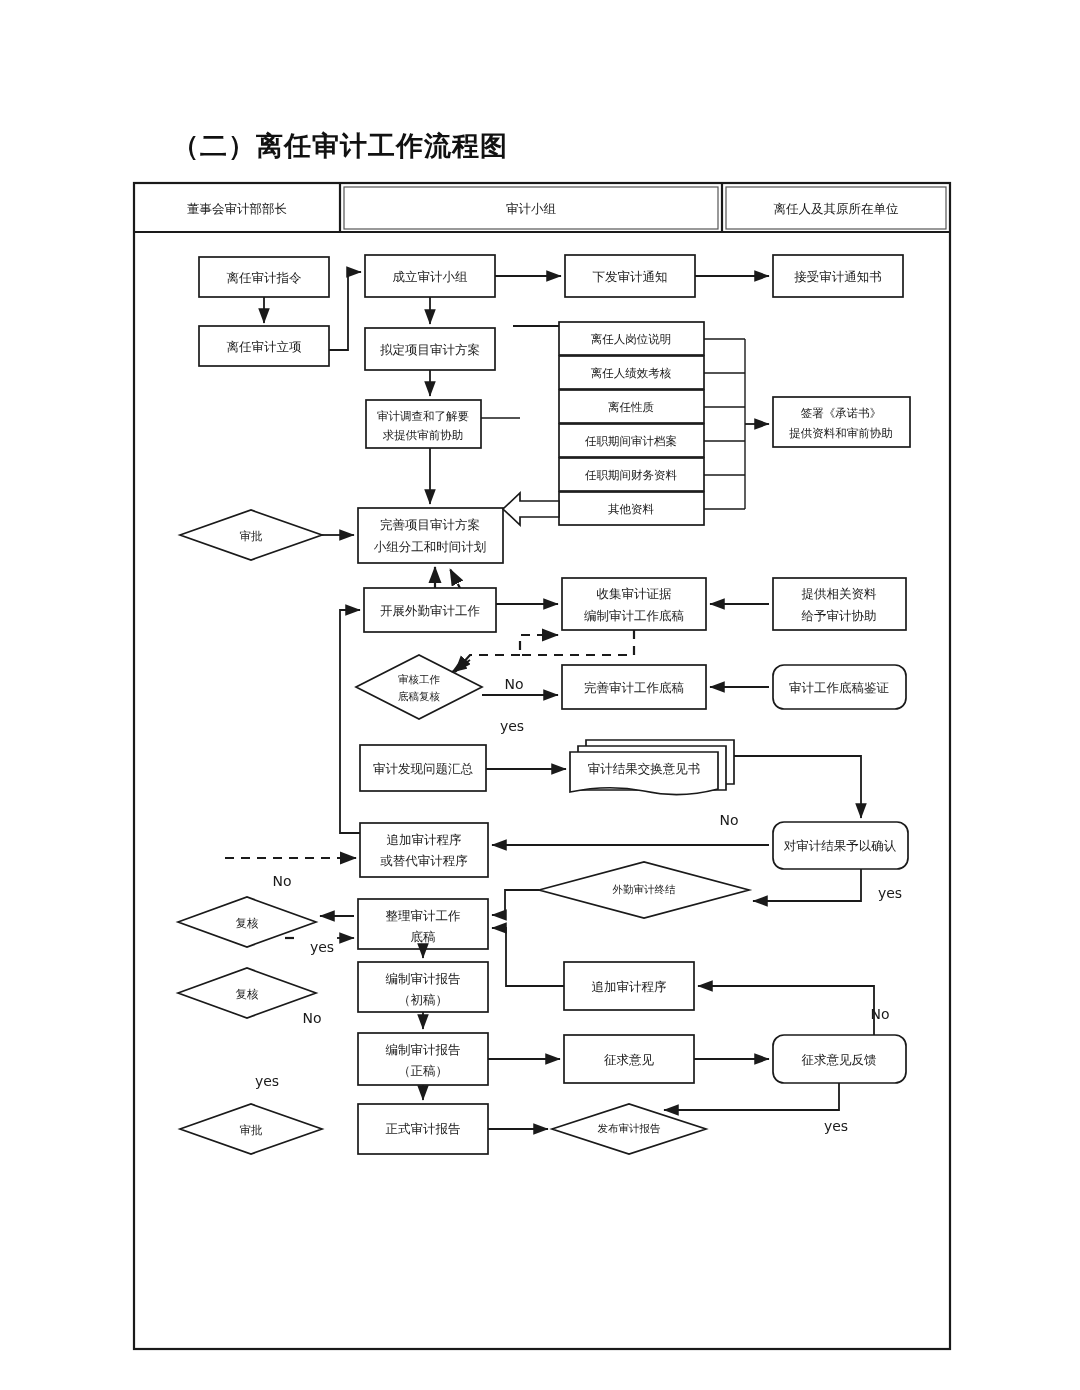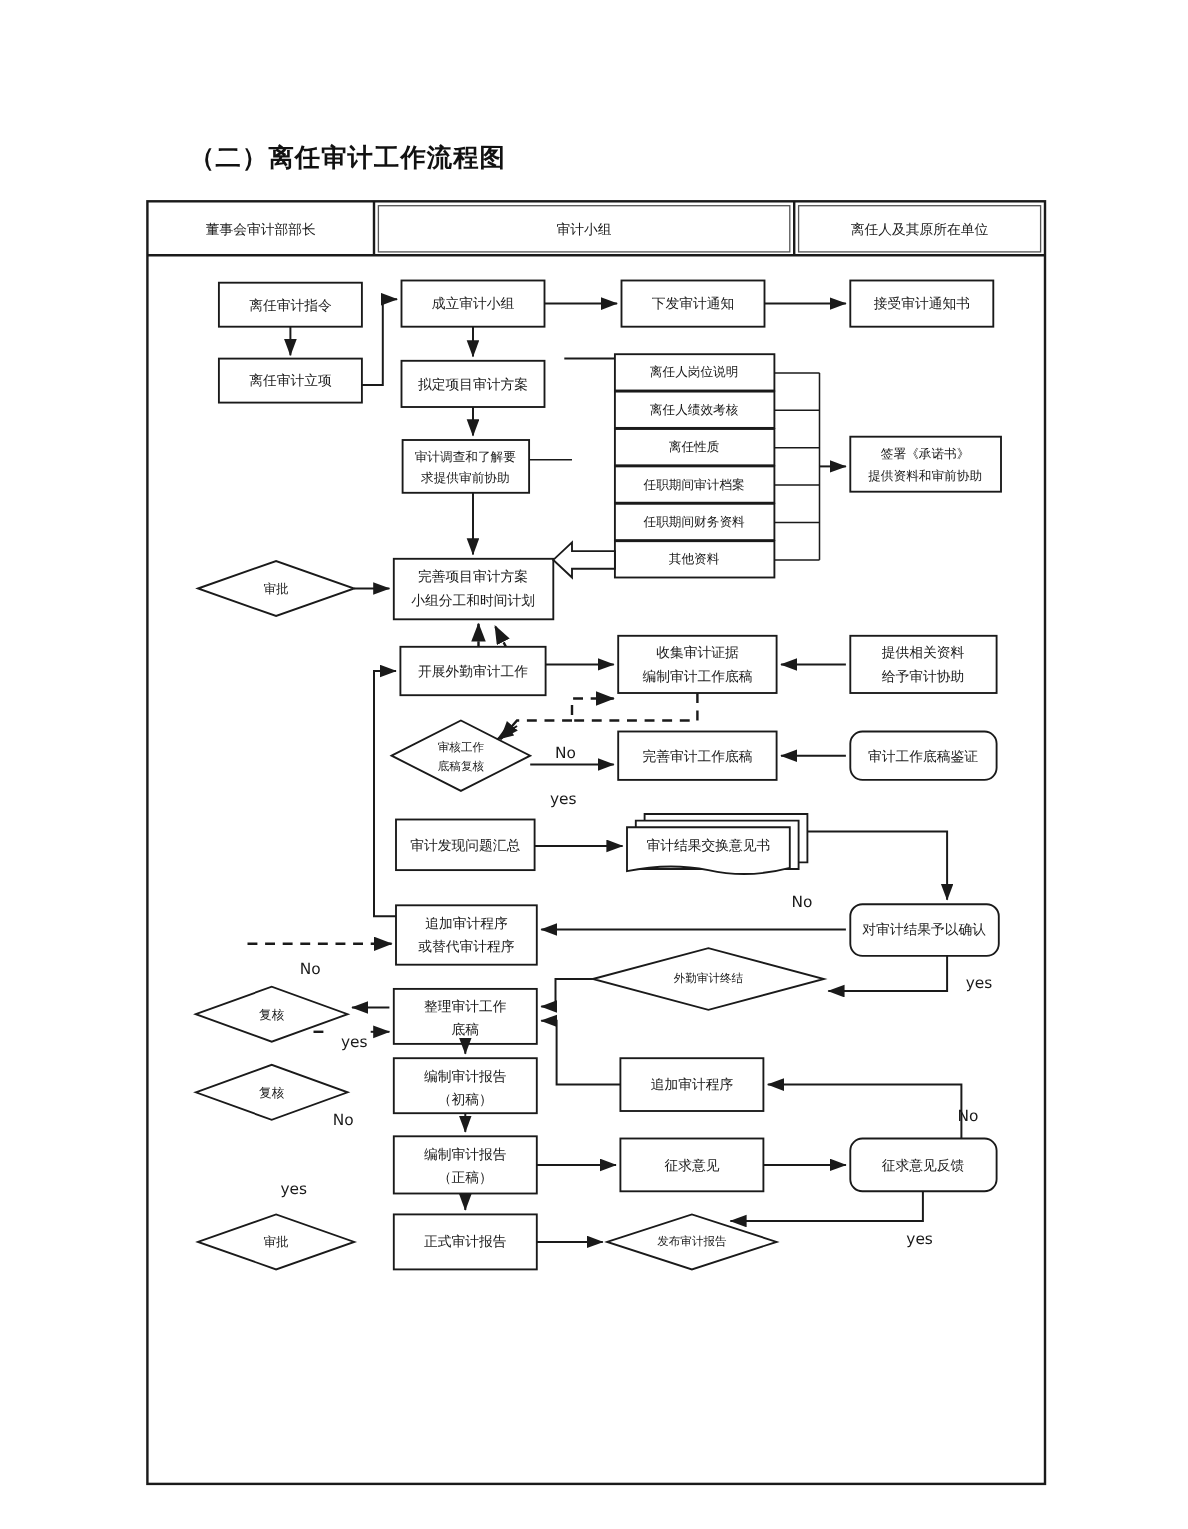--- a/index.html
+++ b/index.html
@@ -5,21 +5,21 @@
   html,body{margin:0;padding:0;background:#ffffff;}
   body{
     font-family:"DejaVu Sans","Liberation Sans",sans-serif;
     width:1080px;height:1390px;position:relative;overflow:hidden;
   }
   #page{position:absolute;left:0;top:0;width:1080px;height:1390px;}
 
   .title{
     position:absolute;left:172px;top:128px;
     font-family:"DejaVu Serif","Liberation Serif",serif;
-    font-size:23px;font-weight:700;color:#111;letter-spacing:1px;
+    font-size:27px;font-weight:700;color:#111;letter-spacing:1px;
     white-space:nowrap;
   }
 
   svg.canvas{position:absolute;left:0;top:0;width:1080px;height:1390px;}
 
   .ftext{
     font-family:"DejaVu Sans","Liberation Sans",sans-serif;
     fill:#1a1a1a;text-anchor:middle;dominant-baseline:middle;
   }
   .t12{font-size:12.5px;}

